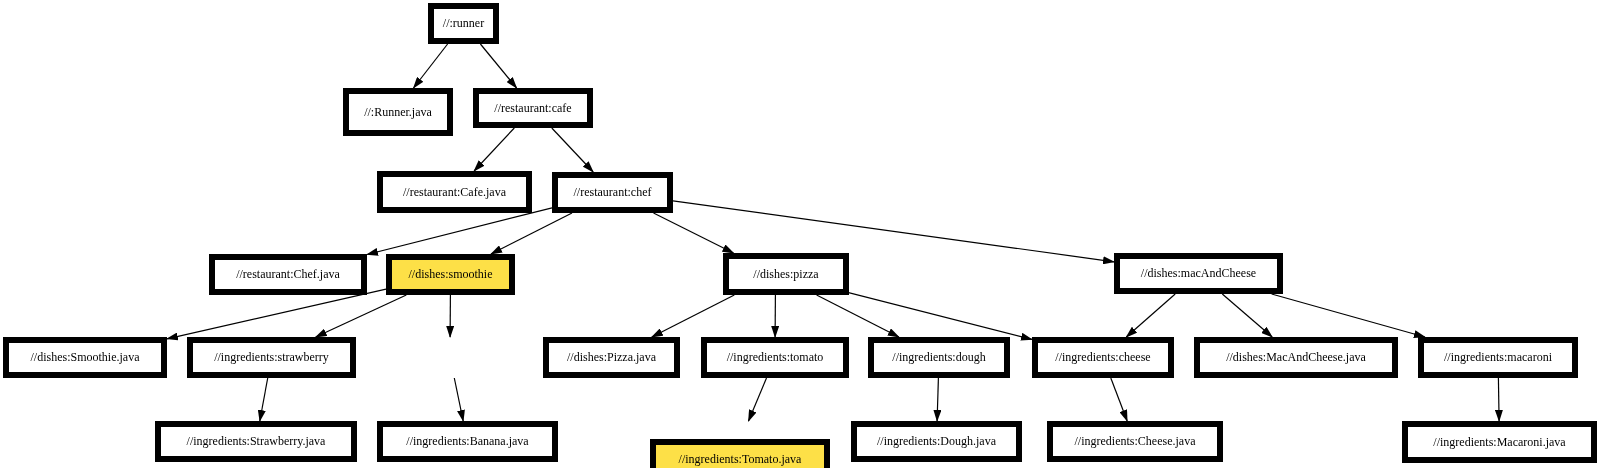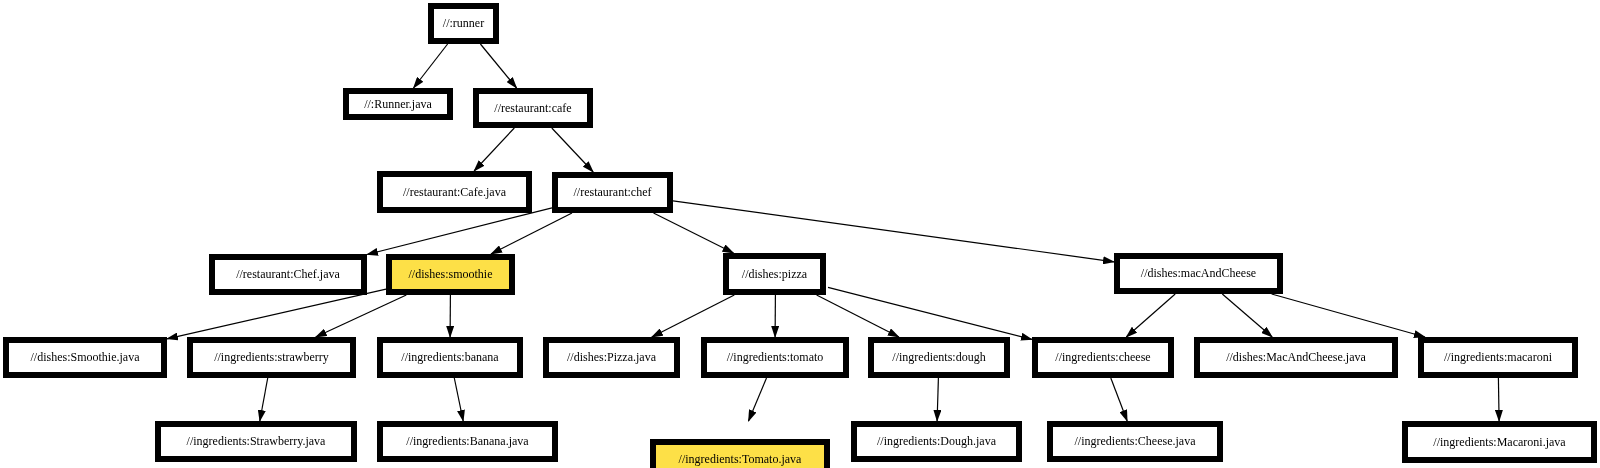--- a/index.html
+++ b/index.html
@@ -68,31 +68,30 @@
         <line x1="766.5" y1="378.0" x2="748.5" y2="421.0" stroke="#000000" stroke-width="1.2" marker-end="url(#arrowhead)"></line>
         <line x1="938.4" y1="378.0" x2="937.1" y2="421.0" stroke="#000000" stroke-width="1.2" marker-end="url(#arrowhead)"></line>
         <line x1="1110.8" y1="378.0" x2="1127.2" y2="421.0" stroke="#000000" stroke-width="1.2" marker-end="url(#arrowhead)"></line>
         <line x1="1175.2" y1="294.0" x2="1126.3" y2="337.0" stroke="#000000" stroke-width="1.2" marker-end="url(#arrowhead)"></line>
         <line x1="1222.3" y1="294.0" x2="1272.2" y2="337.0" stroke="#000000" stroke-width="1.2" marker-end="url(#arrowhead)"></line>
         <line x1="1271.6" y1="294.0" x2="1424.9" y2="337.0" stroke="#000000" stroke-width="1.2" marker-end="url(#arrowhead)"></line>
         <line x1="1498.4" y1="378.0" x2="1499.1" y2="421.0" stroke="#000000" stroke-width="1.2" marker-end="url(#arrowhead)"></line>
       </g>
   </svg>
 <div class="node" style="left: 428px; top: 3px; width: 71px; height: 41px; background: rgb(255, 255, 255); border-color: rgb(0, 0, 0); color: rgb(0, 0, 0);">//:runner</div>
-    <div class="node" style="left: 343px; top: 88px; width: 110px; height: 32px; background: rgb(255, 255, 255); border-color: rgb(0, 0, 0); color: rgb(0, 0, 0);">//:Runner.java</div>
+    <div class="node" style="left: 343px; top: 88px; width: 110px; height: 48px; background: rgb(255, 255, 255); border-color: rgb(0, 0, 0); color: rgb(0, 0, 0);">//:Runner.java</div>
     <div class="node" style="left: 473px; top: 88px; width: 120px; height: 40px; background: rgb(255, 255, 255); border-color: rgb(0, 0, 0); color: rgb(0, 0, 0);">//restaurant:cafe</div>
     <div class="node" style="left: 377px; top: 171px; width: 155px; height: 42px; background: rgb(255, 255, 255); border-color: rgb(0, 0, 0); color: rgb(0, 0, 0);">//restaurant:Cafe.java</div>
     <div class="node" style="left: 552px; top: 172px; width: 121px; height: 41px; background: rgb(255, 255, 255); border-color: rgb(0, 0, 0); color: rgb(0, 0, 0); text-align: center;">//restaurant:chef</div>
     <div class="node" style="left: 209px; top: 254px; width: 158px; height: 41px; background: rgb(255, 255, 255); border-color: rgb(0, 0, 0); color: rgb(0, 0, 0);">//restaurant:Chef.java</div>
     <div class="node" style="left: 386px; top: 254px; width: 129px; height: 41px; background: #fde047; border-color: rgb(0, 0, 0); color: rgb(0, 0, 0);">//dishes:smoothie</div>
-    <div class="node" style="left: 723px; top: 253px; width: 103px; height: 42px; background: rgb(255, 255, 255); border-color: rgb(0, 0, 0); color: rgb(0, 0, 0);">//dishes:pizza</div>
+    <div class="node" style="left: 723px; top: 253px; width: 126px; height: 42px; background: rgb(255, 255, 255); border-color: rgb(0, 0, 0); color: rgb(0, 0, 0);">//dishes:pizza</div>
     <div class="node" style="left: 1114px; top: 253px; width: 169px; height: 41px; background: rgb(255, 255, 255); border-color: rgb(0, 0, 0); color: rgb(0, 0, 0);">//dishes:macAndCheese</div>
     <div class="node" style="left: 3px; top: 337px; width: 164px; height: 41px; background: rgb(255, 255, 255); border-color: rgb(0, 0, 0); color: rgb(0, 0, 0);">//dishes:Smoothie.java</div>
     <div class="node" style="left: 187px; top: 337px; width: 169px; height: 41px; background: rgb(255, 255, 255); border-color: rgb(0, 0, 0); color: rgb(0, 0, 0);">//ingredients:strawberry</div>
-    <div class="node" style="left: 377px; top: 337px; width: 146px; height: 41px; background: rgb(255, 255, 255); border-color: rgb(0, 0, 0); color: rgb(0, 0, 0);">//ingredients:banana</div>
     <div class="node" style="left: 543px; top: 337px; width: 137px; height: 41px; background: rgb(255, 255, 255); border-color: rgb(0, 0, 0); color: rgb(0, 0, 0);">//dishes:Pizza.java</div>
     <div class="node" style="left: 701px; top: 337px; width: 148px; height: 41px; background: rgb(255, 255, 255); border-color: rgb(0, 0, 0); color: rgb(0, 0, 0);">//ingredients:tomato</div>
     <div class="node" style="left: 868px; top: 337px; width: 142px; height: 41px; background: rgb(255, 255, 255); border-color: rgb(0, 0, 0); color: rgb(0, 0, 0);">//ingredients:dough</div>
     <div class="node" style="left: 1032px; top: 337px; width: 142px; height: 41px; background: rgb(255, 255, 255); border-color: rgb(0, 0, 0); color: rgb(0, 0, 0);">//ingredients:cheese</div>
     <div class="node" style="left: 1194px; top: 337px; width: 204px; height: 41px; background: rgb(255, 255, 255); border-color: rgb(0, 0, 0); color: rgb(0, 0, 0);">//dishes:MacAndCheese.java</div>
     <div class="node" style="left: 1418px; top: 337px; width: 160px; height: 41px; background: rgb(255, 255, 255); border-color: rgb(0, 0, 0); color: rgb(0, 0, 0);">//ingredients:macaroni</div>
     <div class="node" style="left: 155px; top: 421px; width: 202px; height: 41px; background: rgb(255, 255, 255); border-color: rgb(0, 0, 0); color: rgb(0, 0, 0);">//ingredients:Strawberry.java</div>
     <div class="node" style="left: 377px; top: 421px; width: 181px; height: 41px; background: rgb(255, 255, 255); border-color: rgb(0, 0, 0); color: rgb(0, 0, 0);">//ingredients:Banana.java</div>
     <div class="node" style="left: 650px; top: 439px; width: 180px; height: 41px; background: #fde047; border-color: rgb(0, 0, 0); color: rgb(0, 0, 0);">//ingredients:Tomato.java</div>
     <div class="node" style="left: 851px; top: 421px; width: 171px; height: 41px; background: rgb(255, 255, 255); border-color: rgb(0, 0, 0); color: rgb(0, 0, 0);">//ingredients:Dough.java</div>

